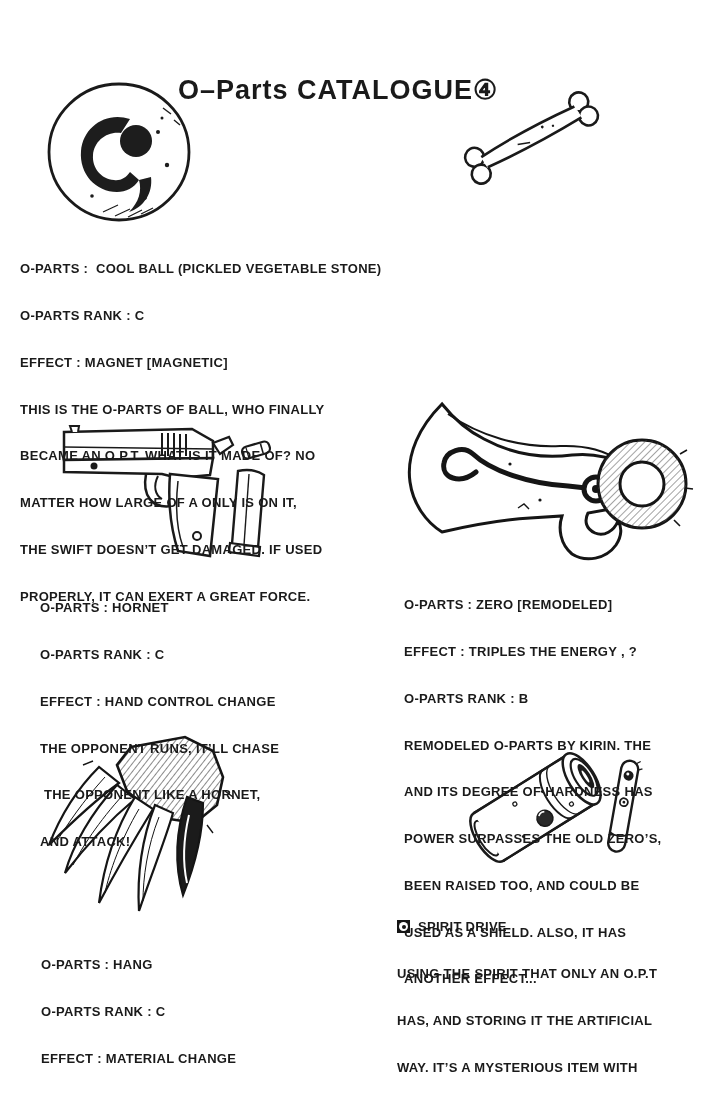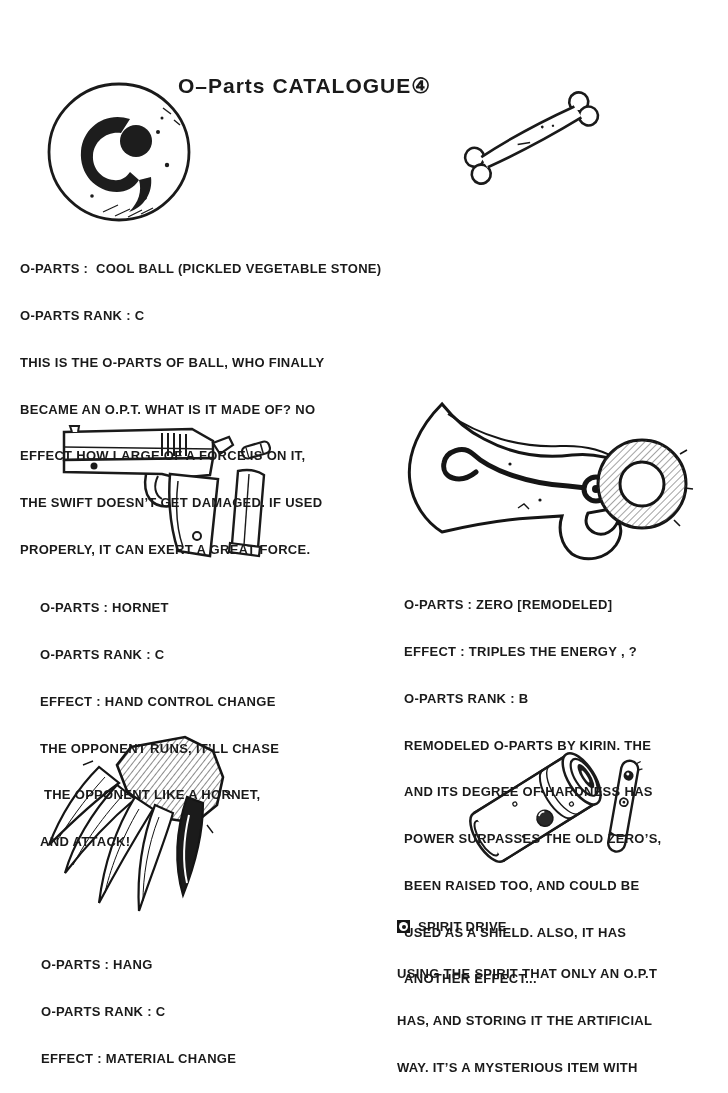--- a/index.html
+++ b/index.html
@@ -2,21 +2,21 @@
 <html><head>
 <meta charset="utf-8">
 <style>
   html,body{margin:0;padding:0;background:#ffffff;}
   #page{
     position:relative;width:728px;height:1093px;background:#ffffff;
     font-family:"Liberation Sans",sans-serif;color:#1a1a1a;overflow:hidden;
   }
   .title{
     position:absolute;left:178px;top:74px;
-    font-size:21px;font-weight:bold;letter-spacing:1px;white-space:pre;
+    font-size:27px;font-weight:bold;letter-spacing:1px;white-space:pre;
   }
   .block{
     position:absolute;
     font-size:13px;line-height:15.6px;font-weight:bold;
     letter-spacing:0.3px;white-space:pre;
   }
   .tl{white-space:pre;}
   .heading-row{display:flex;align-items:center;gap:8px;}
   .spirit-icon{
     display:inline-block;width:13px;height:13px;background:#151515;
@@ -166,23 +166,24 @@
       <circle cx="172.5" cy="64" r="4" fill="#ffffff" stroke="#1a1a1a" stroke-width="1.8"></circle>
       <circle cx="172.5" cy="64" r="1.4" fill="#1a1a1a"></circle>
       <path d="M164 96 C 169 99 176 99 181 96" fill="none" stroke="#1a1a1a" stroke-width="1.8"></path>
       <path d="M178 24 l4 -3 M181 30 l4 -2" stroke="#1a1a1a" stroke-width="1.3" fill="none"></path>
     </g>
   </svg>
 
   <div class="block" style="left:20px;top:230px">
     <div class="tl">O-PARTS :  COOL BALL (PICKLED VEGETABLE STONE)</div>
     <div class="tl">O-PARTS RANK : C</div>
+    <div class="tl">EFFECT : MAGNET [MAGNETIC]</div>
     <div class="tl">THIS IS THE O-PARTS OF BALL, WHO FINALLY</div>
     <div class="tl">BECAME AN O.P.T. WHAT IS IT MADE OF? NO</div>
-    <div class="tl">EFFECT HOW LARGE OF A FORCE IS ON IT,</div>
+    <div class="tl">MATTER HOW LARGE OF A ONLY IS ON IT,</div>
     <div class="tl">THE SWIFT DOESN’T GET DAMAGED. IF USED</div>
     <div class="tl">PROPERLY, IT CAN EXERT A GREAT FORCE.</div>
   </div>
 
 
   <div class="block" style="left:40px;top:569px">
     <div class="tl">O-PARTS : HORNET</div>
     <div class="tl">O-PARTS RANK : C</div>
     <div class="tl">EFFECT : HAND CONTROL CHANGE</div>
     <div class="tl">THE OPPONENT RUNS, IT’LL CHASE</div>

